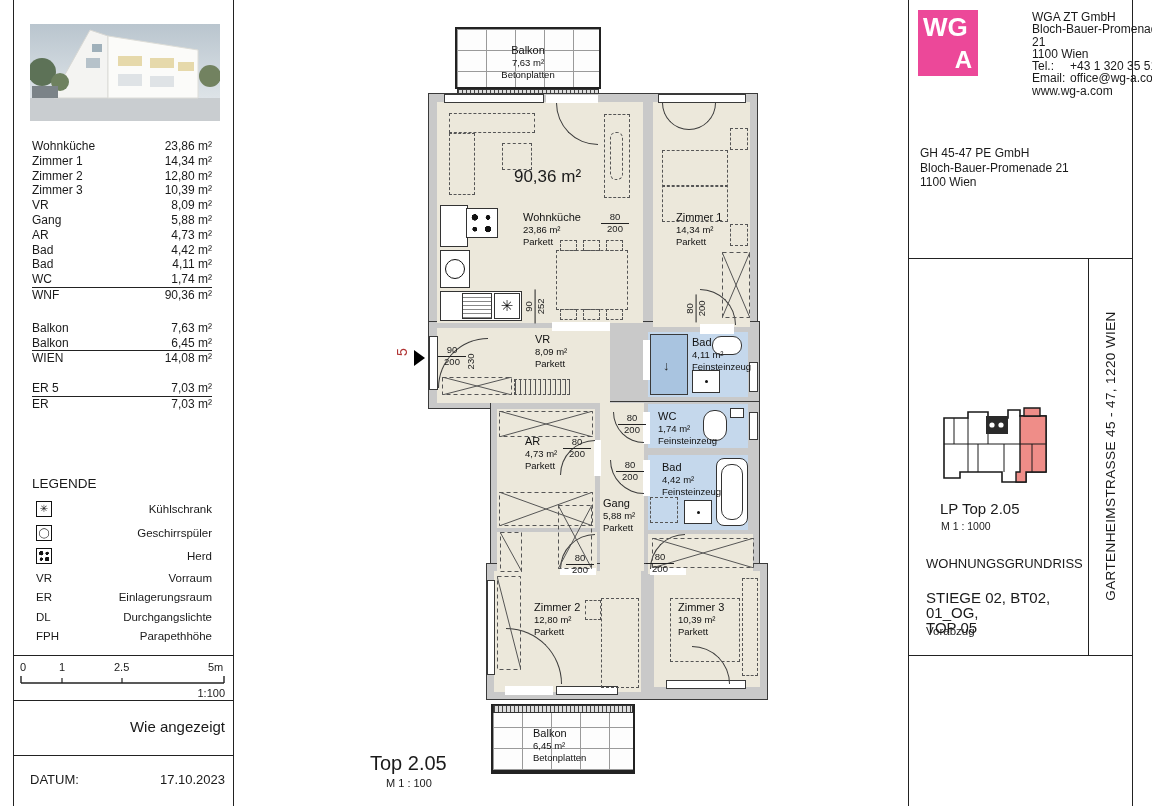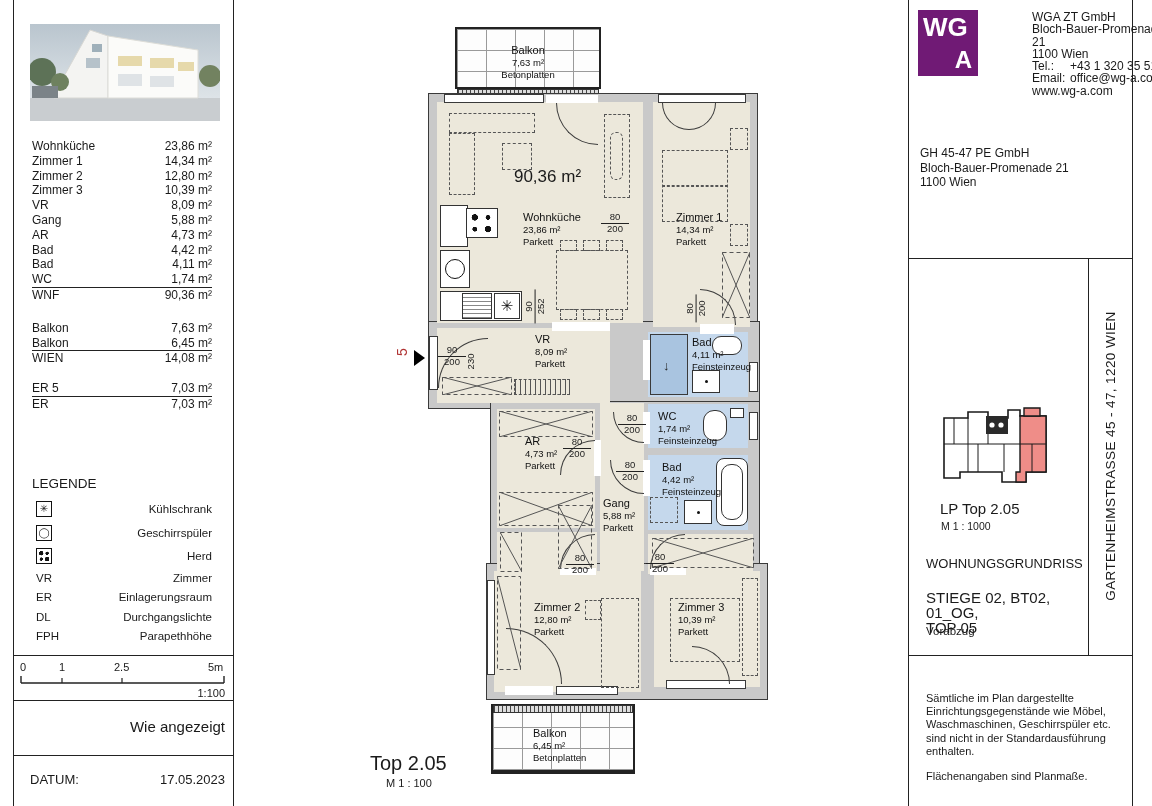--- a/index.html
+++ b/index.html
@@ -180,21 +180,21 @@
       <span class="lg-lab">Geschirrspüler</span>
       </div>
     <div class="lg-row">
       <span class="lg-sym">
           <span class="stovebox"></span>
         </span>
       <span class="lg-lab">Herd</span>
       </div>
     <div class="lg-row">
       <span class="lg-sym">VR</span>
-      <span class="lg-lab">Zimmer</span>
+      <span class="lg-lab">Vorraum</span>
       </div>
     <div class="lg-row">
       <span class="lg-sym">ER</span>
       <span class="lg-lab">Einlagerungsraum</span>
       </div>
     <div class="lg-row">
       <span class="lg-sym">DL</span>
       <span class="lg-lab">Durchgangslichte</span>
       </div>
     <div class="lg-row">
@@ -213,21 +213,21 @@
       <line x1="1" y1="1" x2="1" y2="8" stroke="#222" stroke-width="1.4"></line>
       <line x1="42" y1="3" x2="42" y2="8" stroke="#222" stroke-width="1.2"></line>
       <line x1="102" y1="3" x2="102" y2="8" stroke="#222" stroke-width="1.2"></line>
       <line x1="204" y1="1" x2="204" y2="8" stroke="#222" stroke-width="1.4"></line>
     </svg>
     <span class="abs" style="right:0;top:26px">1:100</span>
   </div>
 
   <div class="abs" style="left:30px;top:718px;width:195px;text-align:right;font-size:15px">Wie angezeigt</div>
   <div class="abs" style="left:30px;top:772px;width:80px;font-size:13px">DATUM:</div>
-  <div class="abs" style="left:110px;top:772px;width:115px;text-align:right;font-size:13px">17.05.2023</div>
+  <div class="abs" style="left:110px;top:772px;width:115px;text-align:right;font-size:13px">17.10.2023</div>
 
   <div class="tiles" style="left:455px;top:27px;width:146px;height:62px"></div>
   <div class="hatch" style="left:457px;top:89px;width:142px;height:8px"></div>
   <div class="lbl" style="left:455px;top:44px;width:146px;text-align:center">
     <span class="nm">Balkon</span><br>
     <span>7,63 m²</span><br>
     <span>Betonplatten</span>
   </div>
 
   <div class="wall" style="left:428px;top:93px;width:330px;height:244px"></div>
@@ -457,21 +457,21 @@
   <div class="hatch" style="left:493px;top:705px;width:140px;height:8px"></div>
   <div class="lbl" style="left:533px;top:727px">
     <span class="nm">Balkon</span><br>
     <span>6,45 m²</span><br>
     <span>Betonplatten</span>
   </div>
 
   <div class="abs" style="left:370px;top:752px;font-size:20px">Top 2.05</div>
   <div class="abs" style="left:386px;top:777px;font-size:11px">M  1 : 100</div>
 
-  <div class="abs" style="left:918px;top:10px;width:60px;height:66px;background:#701a75;color:#fff">
+  <div class="abs" style="left:918px;top:10px;width:60px;height:66px;background:#ec4899;color:#fff">
     <span class="abs" style="left:5px;top:2px;font-size:26px;font-weight:bold">WG</span>
     <span class="abs" style="right:6px;bottom:2px;font-size:24px;font-weight:bold">A</span>
   </div>
   <div class="abs" style="left:1032px;top:11px;width:140px;font-size:12px;line-height:12.3px">
     <div>WGA ZT GmbH</div>
     <div>Bloch-Bauer-Promenade 21</div>
     <div>1100 Wien</div>
     <div style="display:flex">
       <span style="width:38px">Tel.:</span>
       <span>+43 1 320 35 51</span>
@@ -517,18 +517,14 @@
   <div class="abs" style="left:926px;top:590px;width:160px;font-size:15px;line-height:15px">
     <div>STIEGE 02, BT02, 01_OG,</div>
     <div>TOP 05</div>
   </div>
   <div class="abs" style="left:926px;top:625px;font-size:11.5px">Vorabzug</div>
 
   <div class="abs" style="left:1088px;top:258px;width:44px;height:397px">
     <span class="rt" style="left:22px;top:198px;transform:translate(-50%,-50%) rotate(-90deg);font-size:13.5px;letter-spacing:.4px">GARTENHEIMSTRASSE 45 - 47, 1220 WIEN</span>
   </div>
 
-  <div class="abs" style="left:926px;top:692px;width:196px;font-size:11px;line-height:13.2px">
-    <div>Sämtliche im Plan dargestellte Einrichtungsgegenstände wie Möbel, Waschmaschinen, Geschirrspüler etc. sind nicht in der Standardausführung enthalten.</div>
-    <div style="margin-top:12px">Flächenangaben sind Planmaße.</div>
-  </div>
 
 </div>
 
 </body></html>

